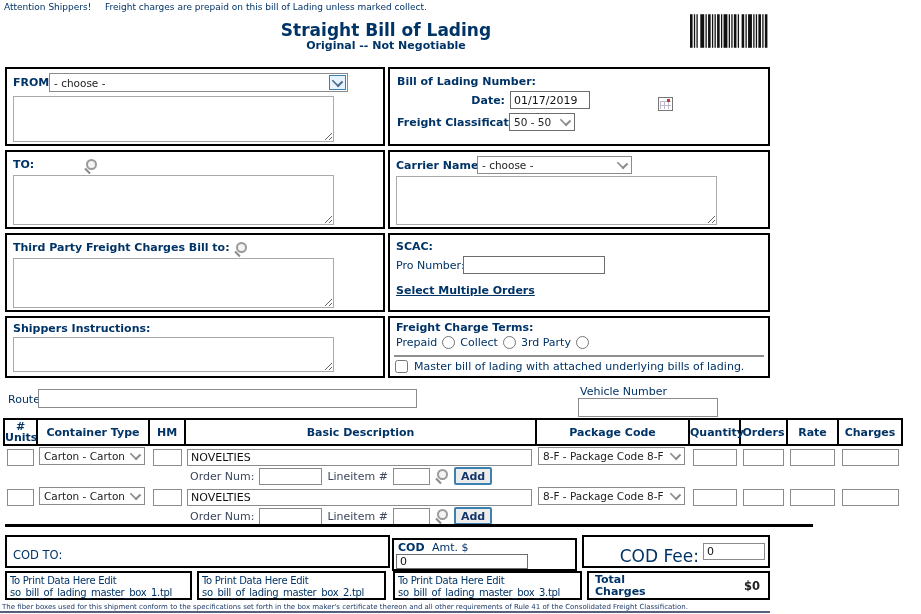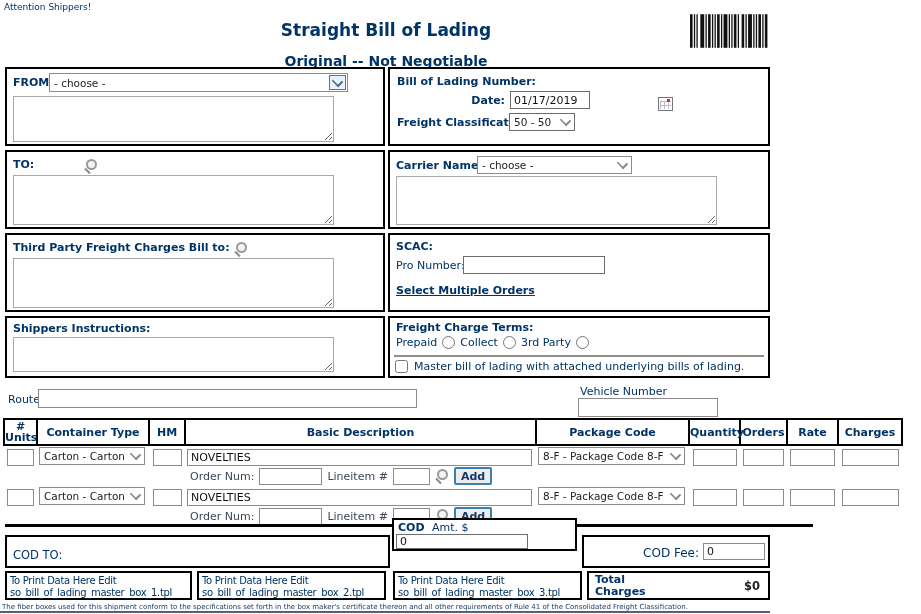--- a/index.html
+++ b/index.html
@@ -47,23 +47,24 @@
   .divider{position:absolute;left:4px;right:4px;height:0;border-top:2px solid #8f8f8f;}
   .tplbox{font-size:10px;letter-spacing:-0.3px;line-height:12px;color:#003366;padding:2px 3px;}
   .fineprint{font-size:7px;color:#1b3a66;white-space:nowrap;}
 </style>
 </head>
 <body>
 
 <div id="page">
 
   <div class="abs nlbl" style="left:4px;top:2px;font-size:9px;">Attention Shippers!</div>
+  <div class="abs nlbl" style="left:105px;top:2px;font-size:9px;">Freight charges are prepaid on this bill of Lading unless marked collect.</div>
 
   <div class="abs b navy" style="left:0;width:772px;top:20px;text-align:center;font-size:17px;">Straight Bill of Lading</div>
-  <div class="abs b navy" style="left:0;width:772px;top:53px;text-align:center;font-size:14px;">Original -- Not Negotiable</div>
+  <div class="abs b navy" style="left:0;width:772px;top:39px;text-align:center;font-size:11px;">Original -- Not Negotiable</div>
 
   <svg class="abs" style="left:690px;top:13px;" width="80" height="36" viewBox="0 0 62 26">
     <g fill="#111">
       <rect x="0" width="2" height="26"></rect>
         <rect x="3" width="1" height="26"></rect>
         <rect x="5" width="1" height="26"></rect>
       <rect x="8" width="3" height="26"></rect>
         <rect x="12" width="1" height="26"></rect>
         <rect x="14" width="2" height="26"></rect>
       <rect x="17" width="1" height="26"></rect>
@@ -255,27 +256,27 @@
       </td>
     </tr>
   </tbody>
     </table>
 
   <div class="abs" style="left:5px;top:524px;width:808px;height:3px;background:#000;"></div>
 
   <div class="box" style="left:5px;top:535px;width:385px;height:33px;">
     <span class="nlbl abs" style="left:6px;top:11px;font-size:11.5px;">COD TO:</span>
   </div>
-  <div class="box" style="left:392px;top:518px;width:185px;height:33px;">
+  <div class="box" style="left:392px;top:538px;width:185px;height:33px;">
     <span class="lbl abs" style="left:4px;top:1px;">COD</span>
     <span class="nlbl abs" style="left:38px;top:1px;">Amt. $</span>
     <input class="txt abs" style="left: 2px; top: 14px; width: 132px; height: 15px; border-color: rgb(109, 109, 109);" value="0">
   </div>
   <div class="box" style="left:582px;top:535px;width:188px;height:33px;">
-    <span class="nlbl abs" style="left:0;top:9px;width:115px;text-align:right;font-size:12px;">COD Fee:</span>
+    <span class="nlbl abs" style="left:0;top:9px;width:115px;text-align:right;font-size:17px;">COD Fee:</span>
     <input class="txt abs" style="left: 119px; top: 6px; width: 62px; height: 17px;" value="0">
   </div>
 
   <div class="box tplbox" style="left:5px;top:571px;width:187px;height:29px;">
     <div>To Print Data Here Edit</div>
     <div>so_bill_of_lading_master_box_1.tpl</div>
   </div>
   <div class="box tplbox" style="left:197px;top:571px;width:189px;height:29px;">
     <div>To Print Data Here Edit</div>
     <div>so_bill_of_lading_master_box_2.tpl</div>

